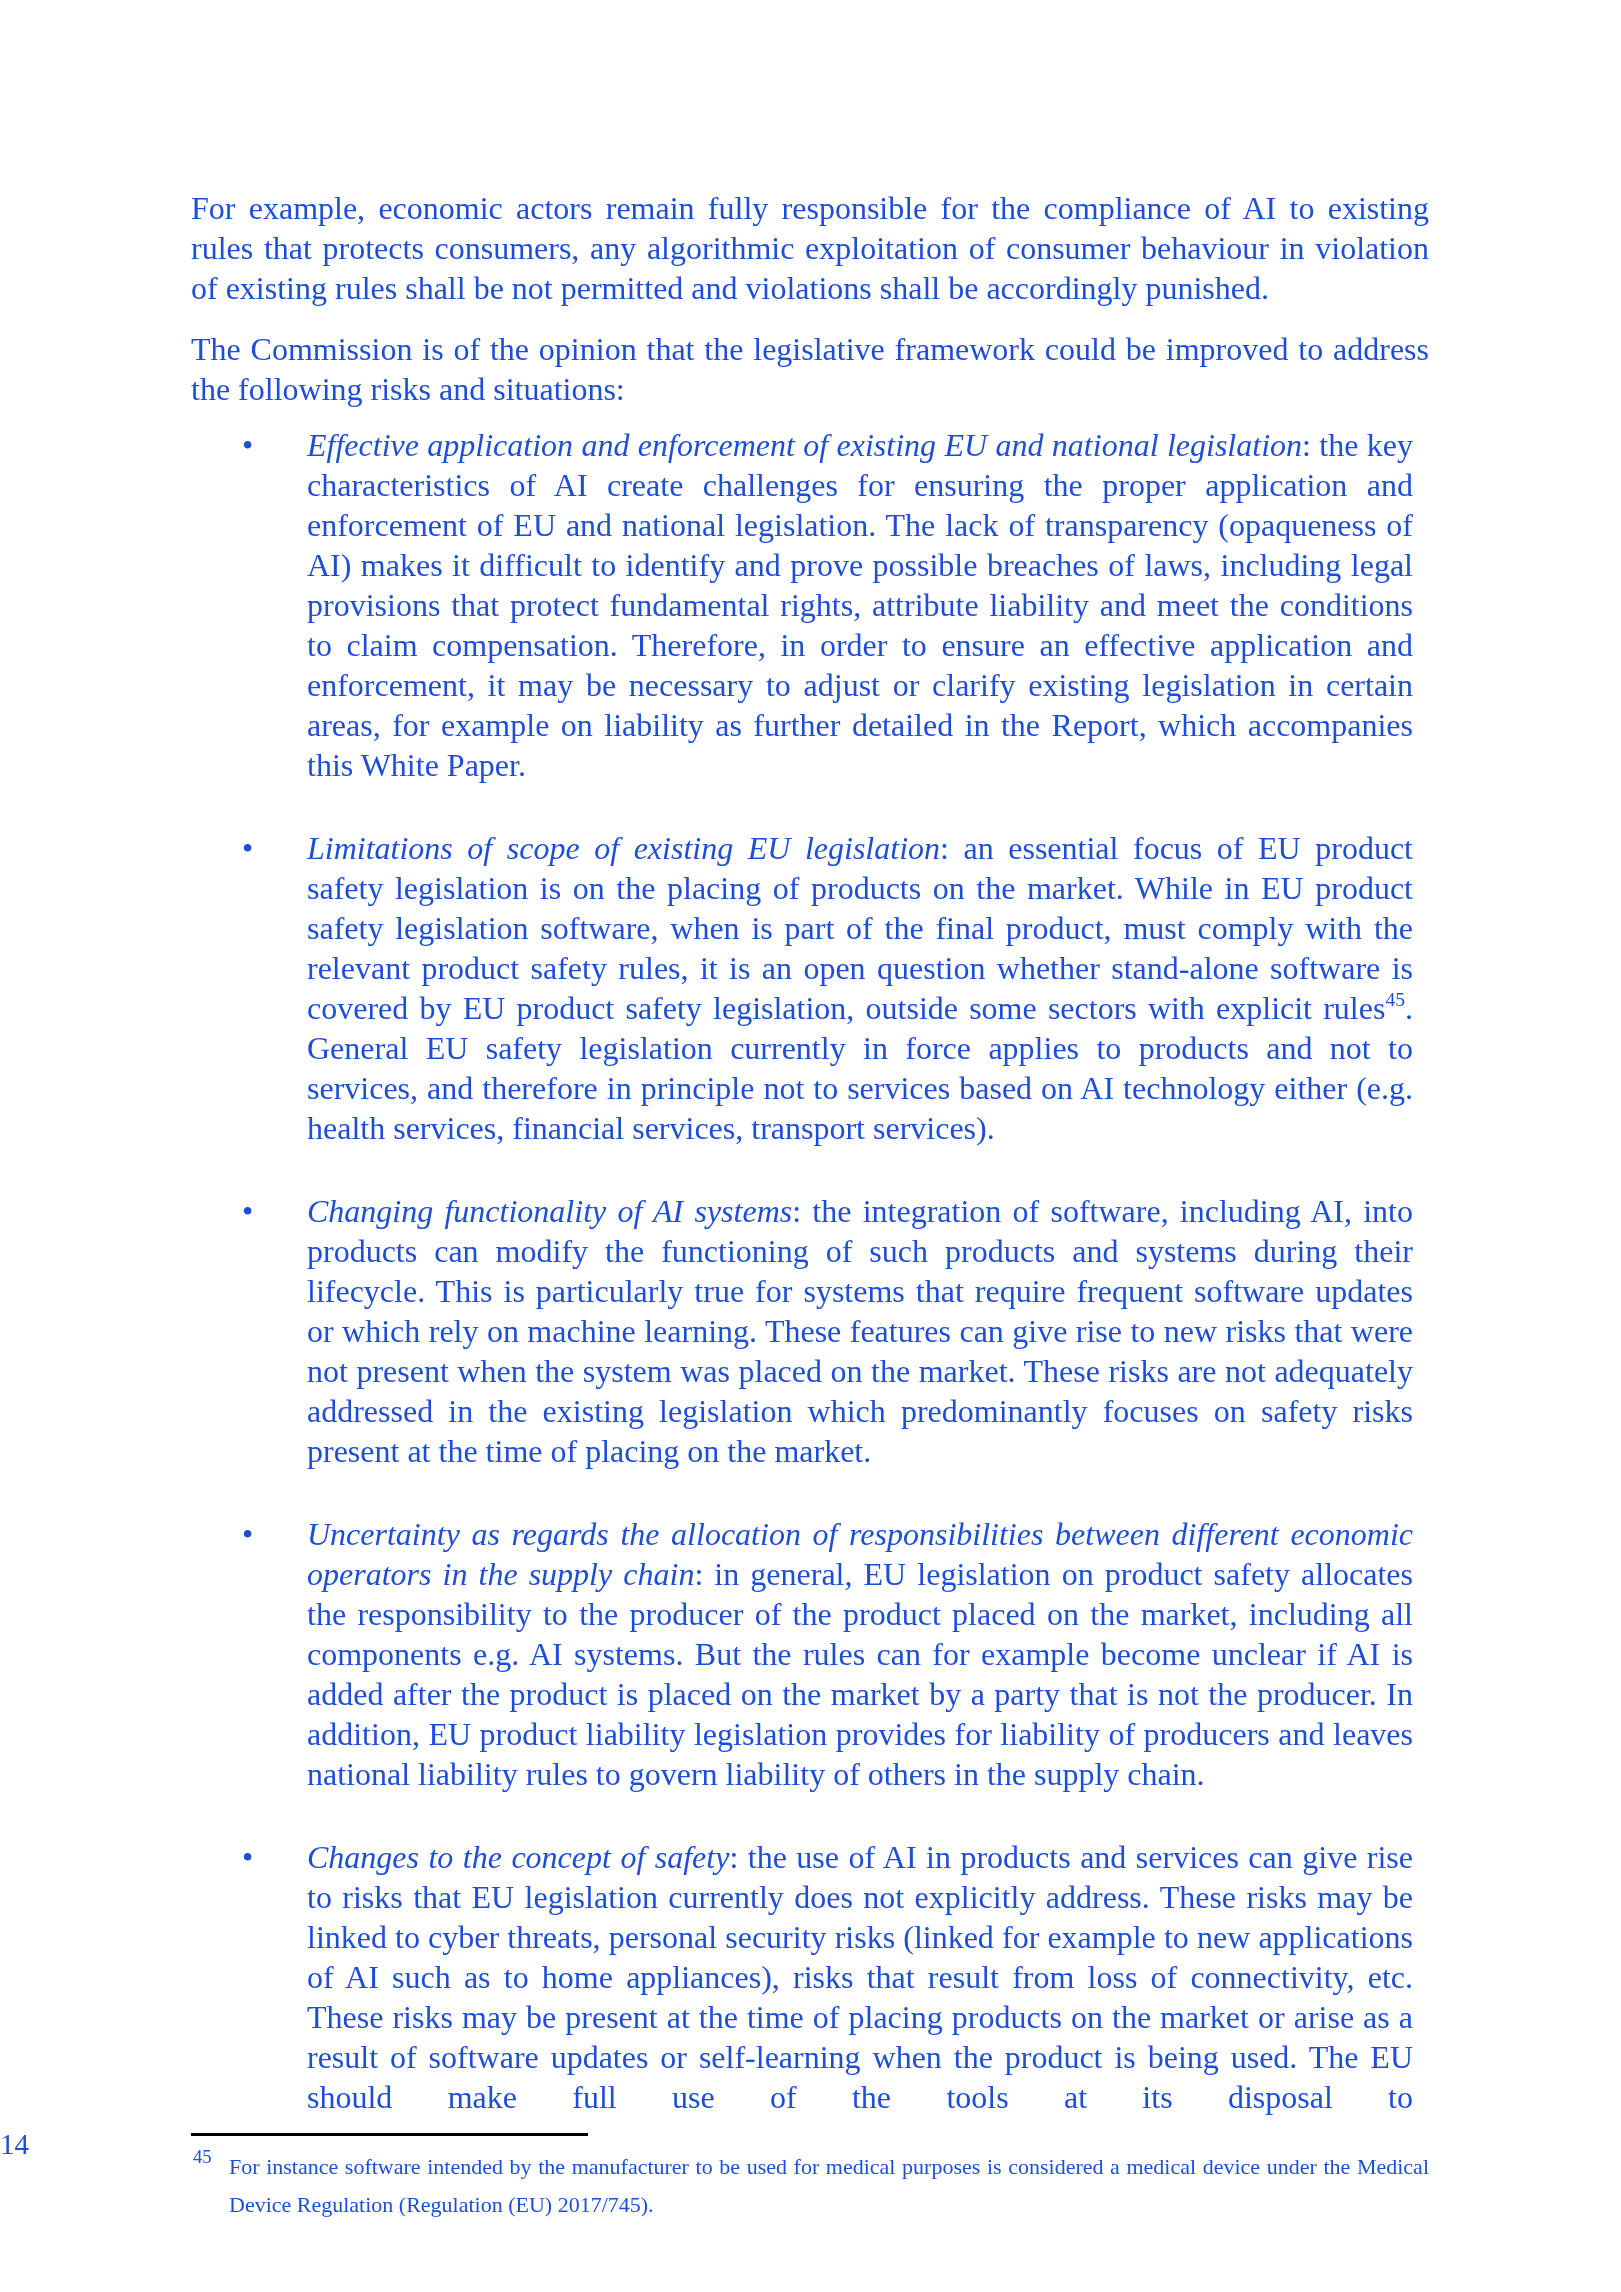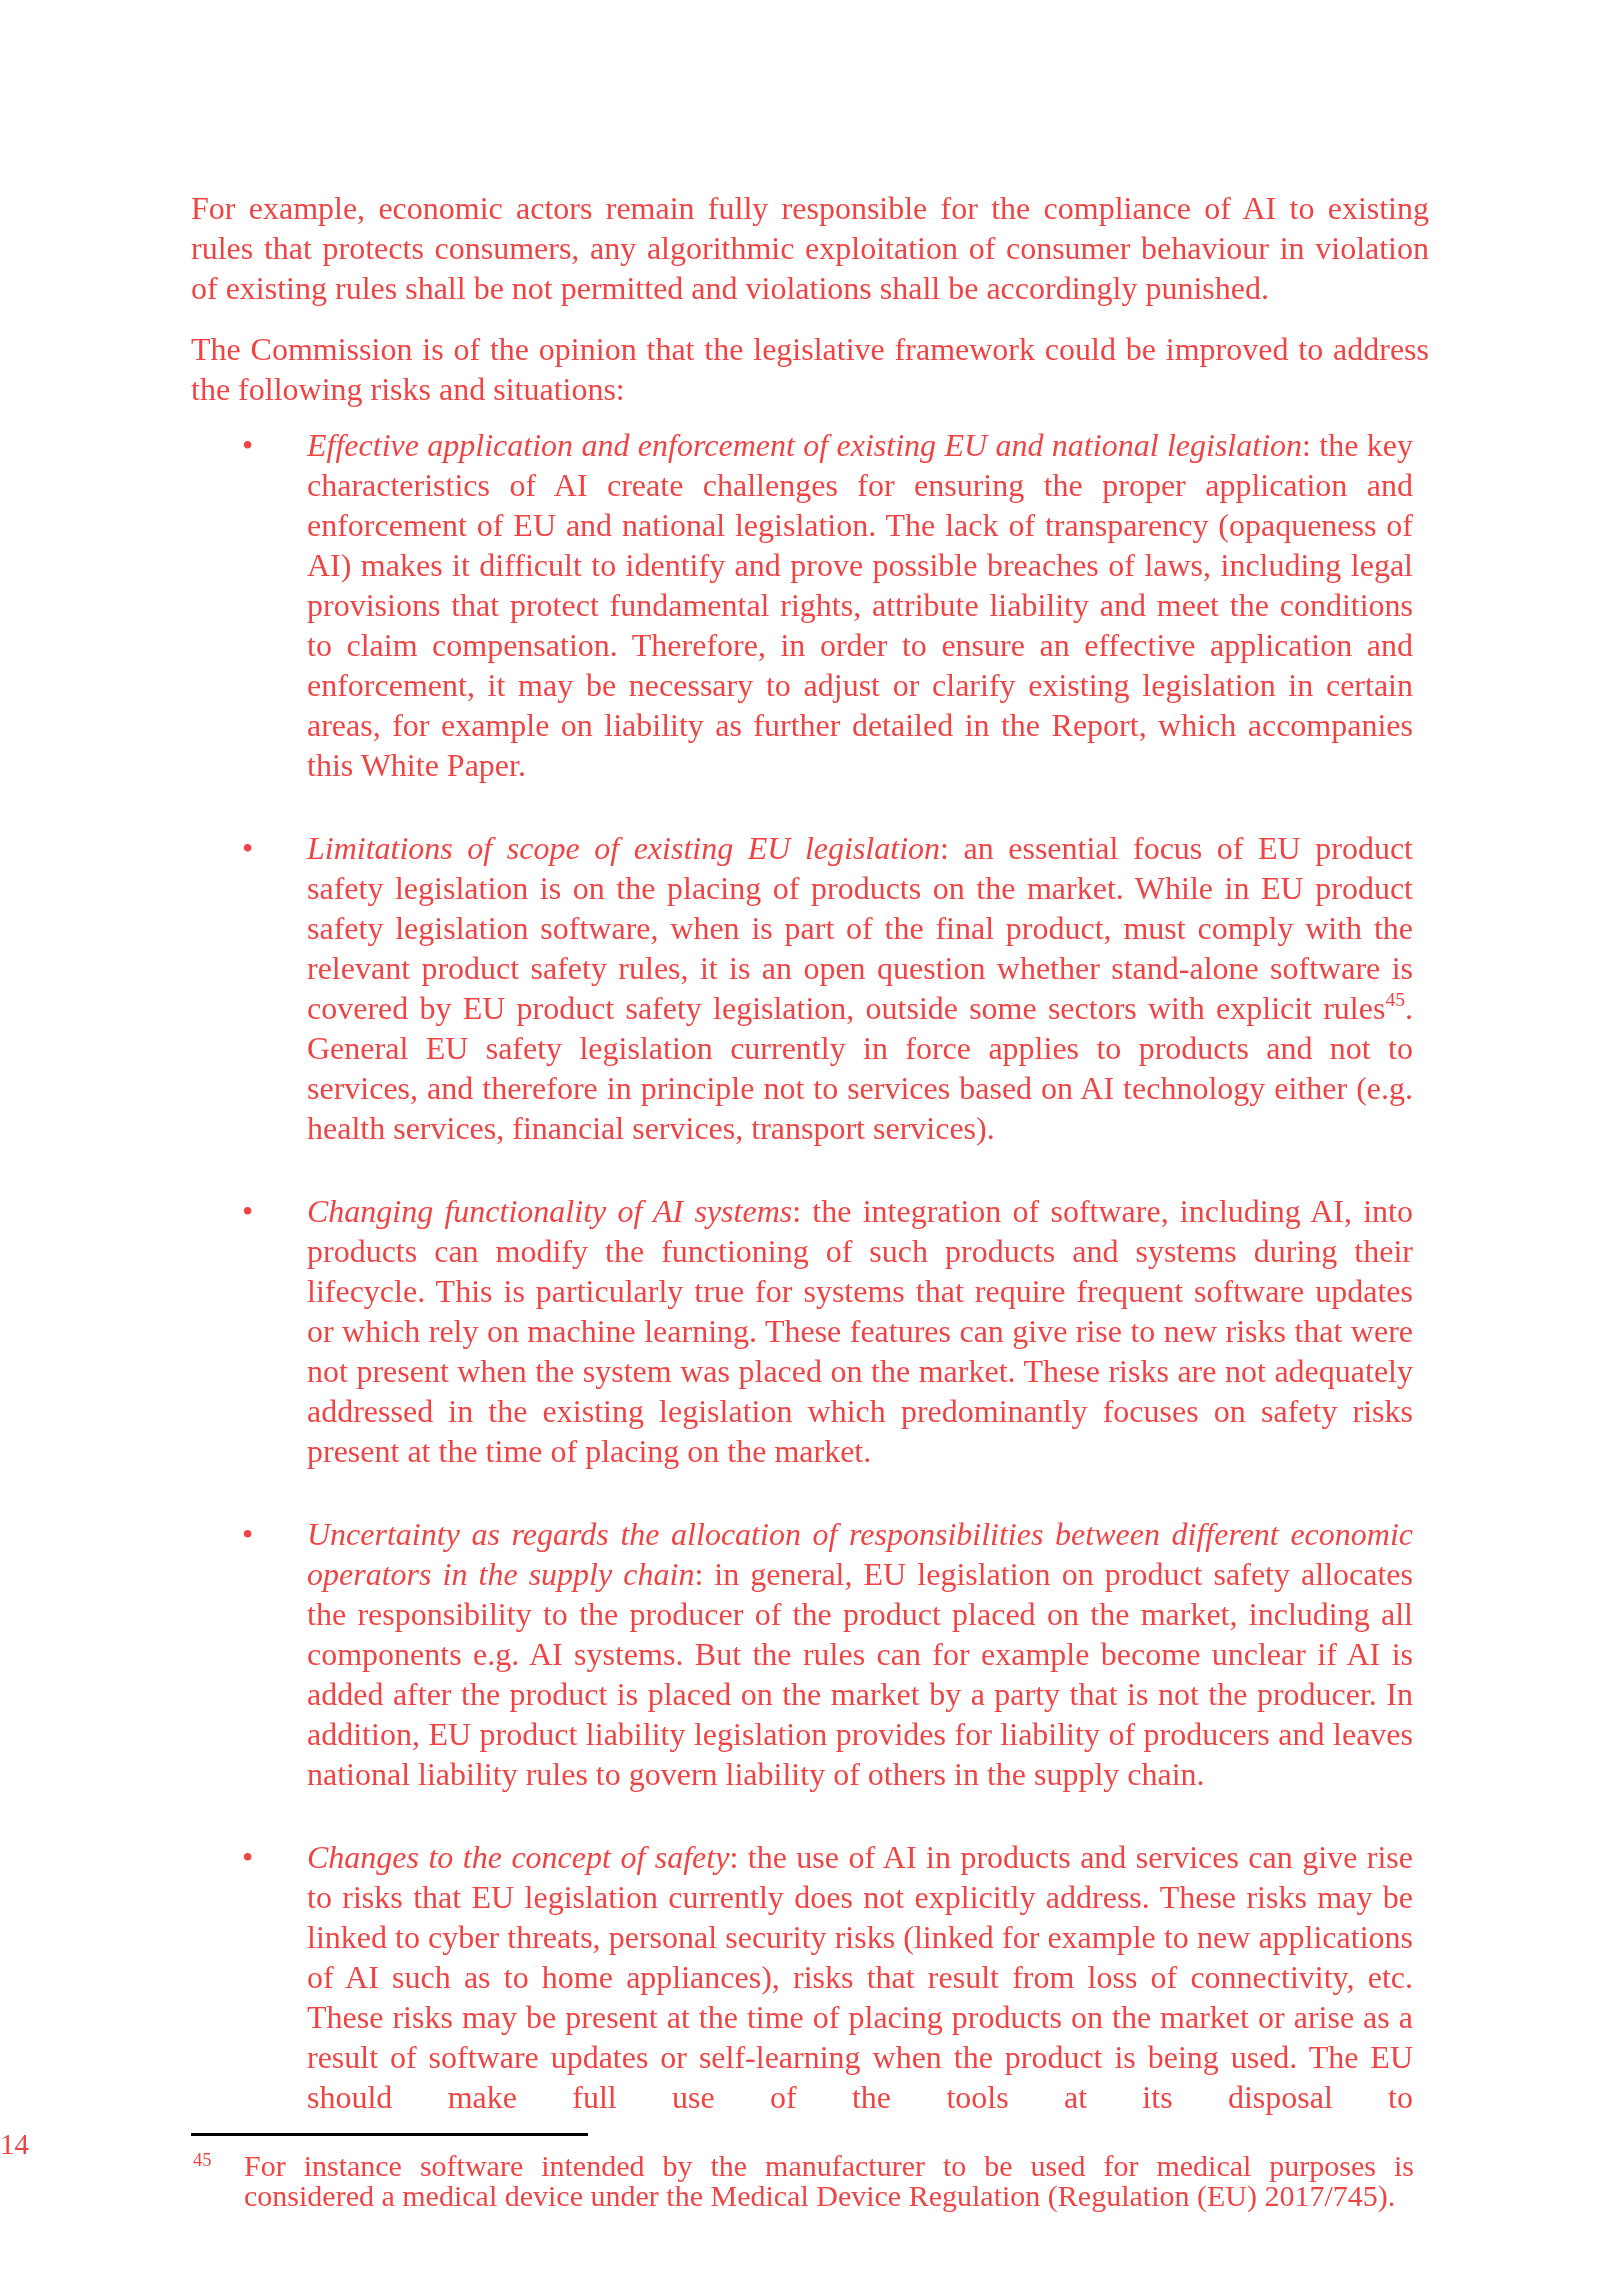--- a/index.html
+++ b/index.html
@@ -5,21 +5,21 @@
   html, body {
     margin: 0;
     padding: 0;
     background: #ffffff;
   }
   .page {
     position: relative;
     width: 1621px;
     height: 2293px;
     background: #ffffff;
-    color: #ef4444;
+    color: #1d4ed8;
     font-family: "Liberation Serif", serif;
     overflow: hidden;
   }
   .content {
     position: absolute;
     left: 191px;
     top: 188px;
     width: 1238px;
   }
   .body-para {
@@ -78,23 +78,23 @@
     position: relative;
     padding-left: 38px;
   }
   .fn-marker {
     position: absolute;
     left: 2px;
     top: -2px;
     font-size: 18.6px;
   }
   .fn-text {
-    margin: 15px;
-    font-size: 30px;
-    line-height: 30px;
+    margin: 0;
+    font-size: 22px;
+    line-height: 38px;
     text-align: justify;
   }
   .page-number {
     position: absolute;
     top: 2127px;
     left: 0;
     width: 100%;
     text-align: left;
     font-size: 29px;
     line-height: 35px;

